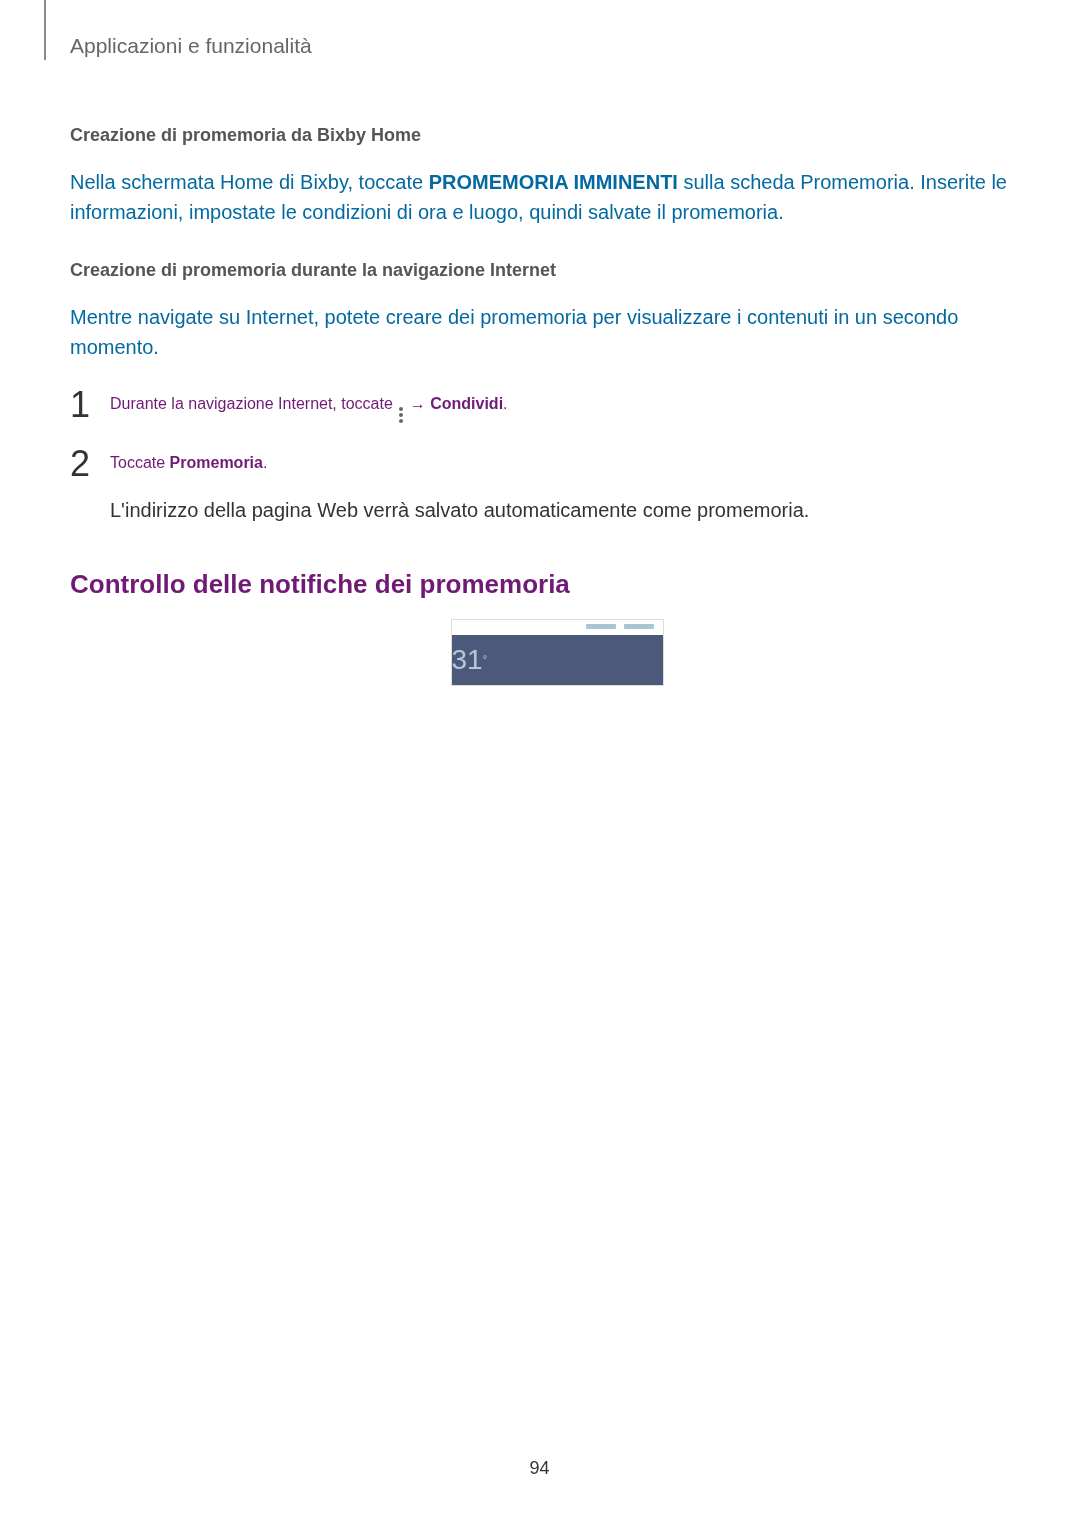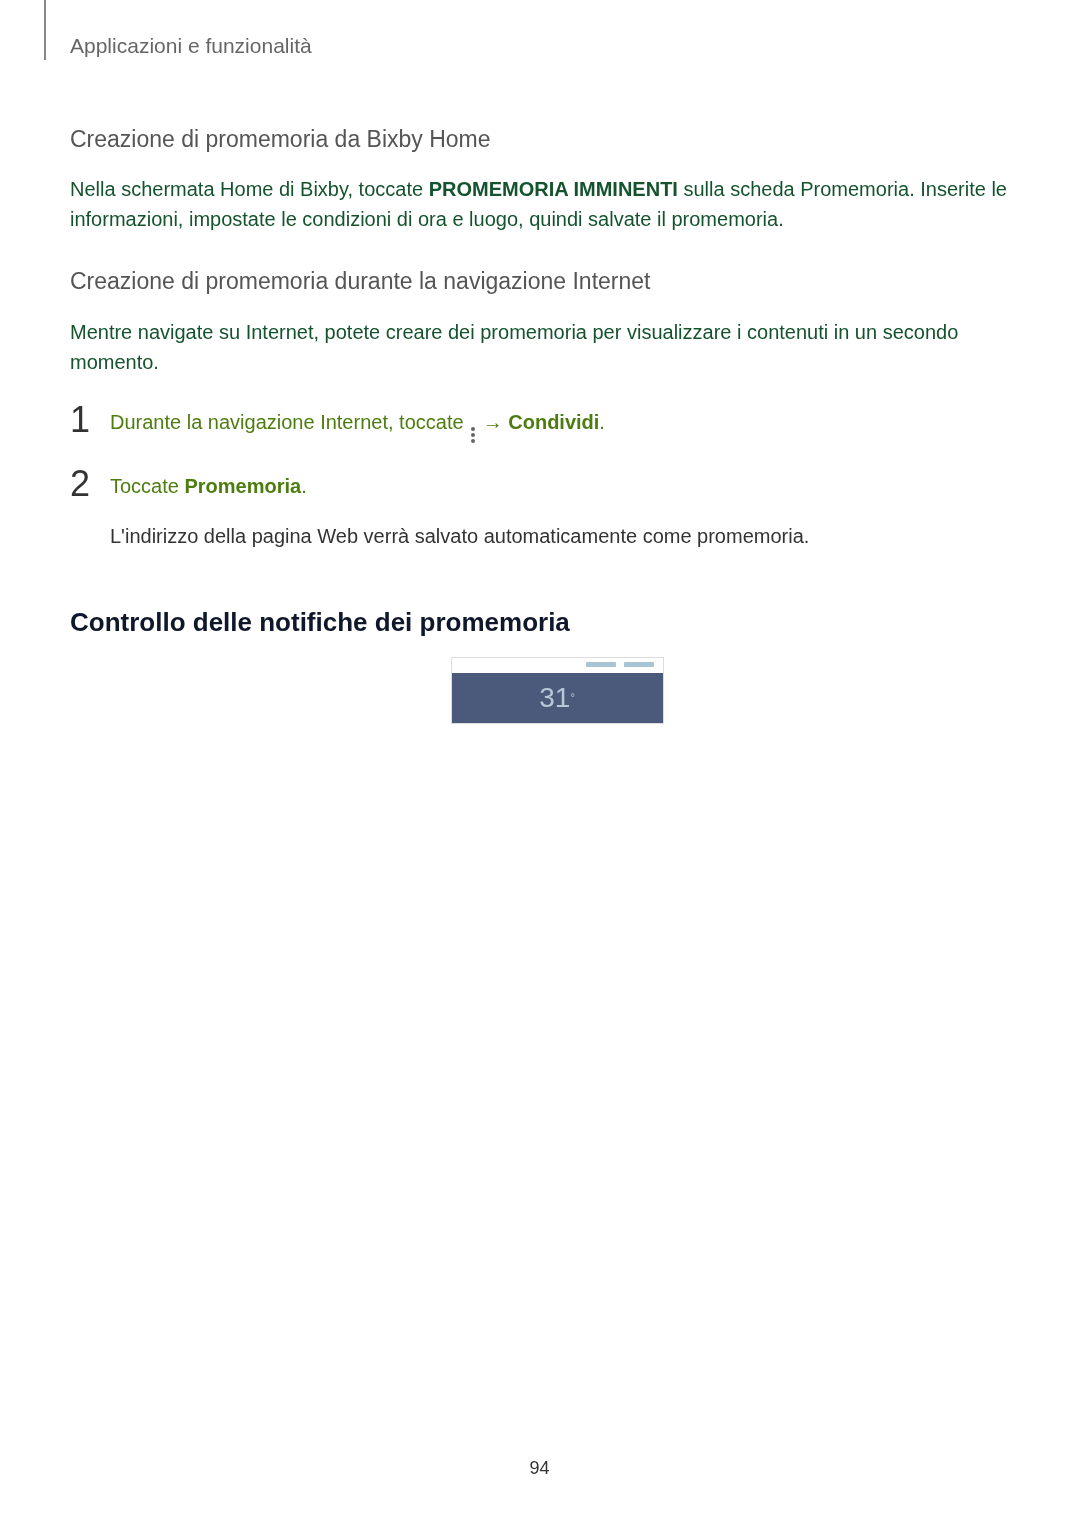--- a/index.html
+++ b/index.html
@@ -29,26 +29,26 @@
     background: #888;
   }
   .chapter-title {
     color: #666;
     font-size: 21px;
     font-weight: 400;
     margin-bottom: 60px;
   }
   .section-title {
     color: #555;
-    font-size: 23px;
-    font-weight: 400;
+    font-size: 18px;
+    font-weight: 700;
     margin-bottom: 18px;
   }
   .para {
-    color: #14532d;
+    color: #0369a1;
     font-size: 20px;
     margin-bottom: 30px;
   }
   .bold {
     font-weight: 700;
   }
   .numbered-item {
     display: flex;
     align-items: flex-start;
     margin-bottom: 10px;
@@ -57,37 +57,37 @@
     font-size: 36px;
     font-weight: 400;
     color: #333;
     width: 40px;
     flex-shrink: 0;
     line-height: 1;
     margin-top: -5px;
   }
   .item-body {
     flex: 1;
-    font-size: 20px;
-    color: #4d7c0f;
+    font-size: 16px;
+    color: #701a75;
   }
   .item-body p {
     margin-bottom: 10px;
   }
   .sub-para {
     margin-left: 40px;
     margin-bottom: 14px;
     font-size: 20px;
     color: #333;
   }
   .sub-heading {
     font-size: 26px;
     font-weight: 700;
-    color: #0f172a;
-    margin-top: 52px;
+    color: #701a75;
+    margin-top: 40px;
     margin-bottom: 15px;
   }
   .icon-dots {
     display: inline-flex;
     flex-direction: column;
     align-items: center;
     justify-content: center;
     gap: 2px;
     vertical-align: -2px;
     margin: 0 2px;
@@ -172,21 +172,20 @@
     width: 30px;
     height: 5px;
     background: #a8c5d4;
     border-radius: 1px;
   }
   .screenshot-bottom {
     background: #4b5a7a;
     height: 50px;
     display: flex;
     align-items: center;
-    justify-content: center;
     position: relative;
   }
   .weather-num {
     font-size: 28px;
     color: #b8c7d8;
     font-weight: 300;
   }
   .weather-deg {
     font-size: 11px;
     color: #b8c7d8;

